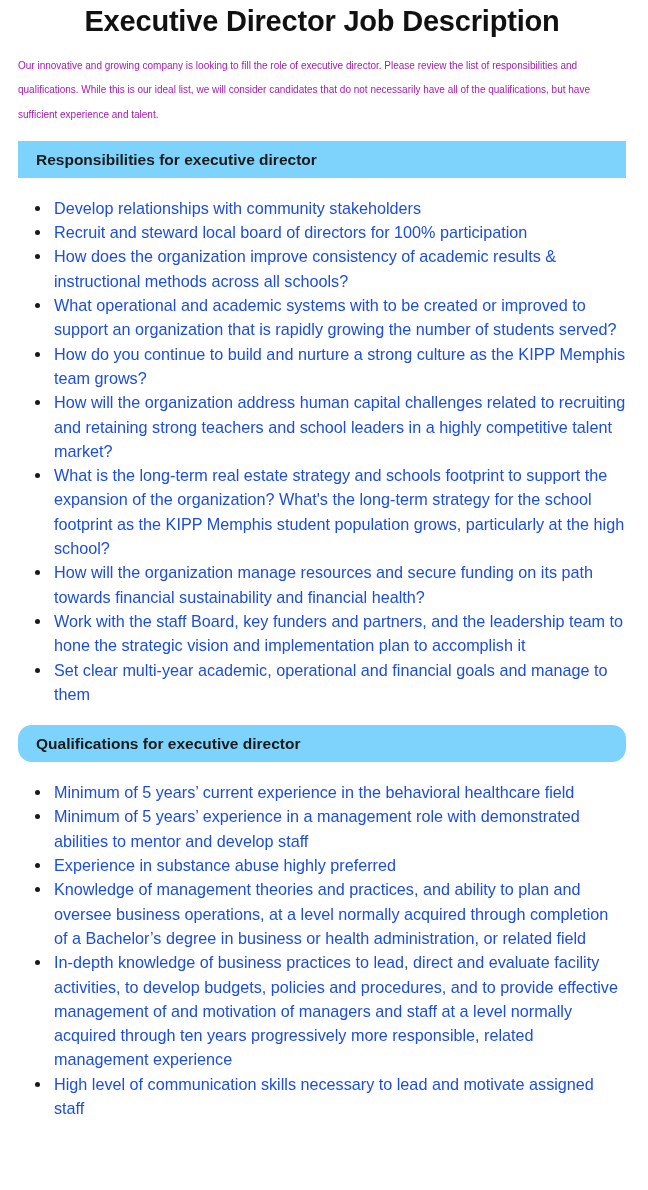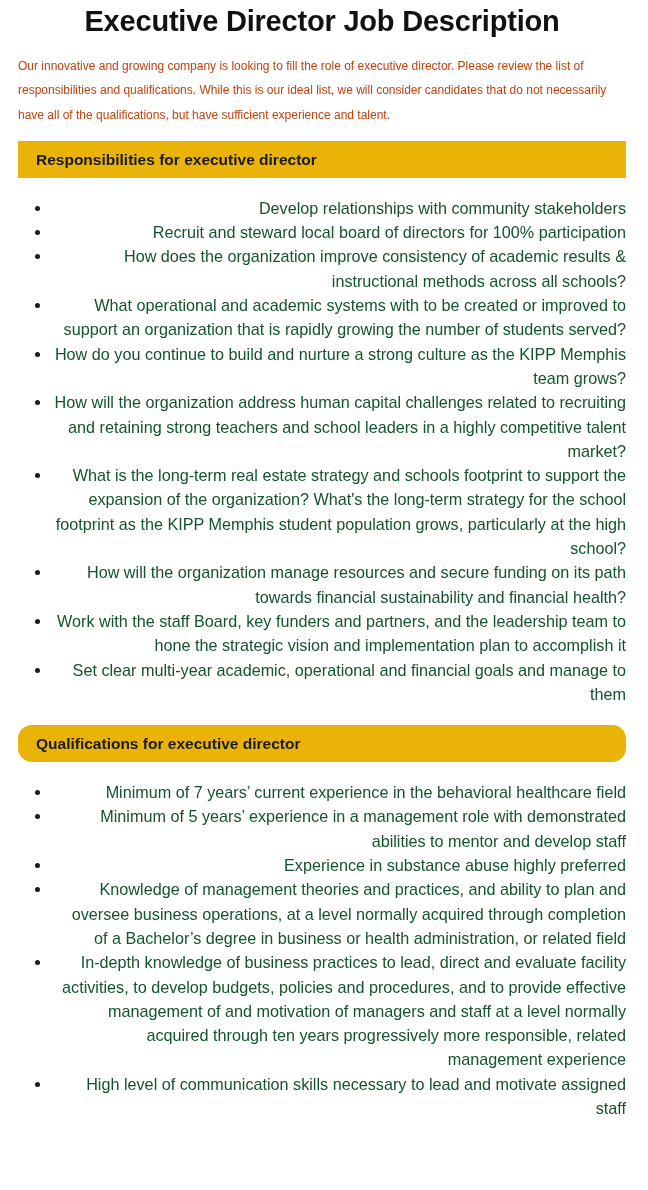--- a/index.html
+++ b/index.html
@@ -24,47 +24,46 @@
       padding-top: 2px;
       text-align: center;
       font-size: 29px;
       font-weight: bold;
       line-height: 38px;
       letter-spacing: -0.2px;
       color: #111111;
     }
     p.intro {
       margin: 14px 0 0 0;
-      font-size: 12px;
+      font-size: 10px;
       line-height: 24.3px;
-      color: #c2410c;
+      color: #a21caf;
     }
     .section-header {
       margin-top: 14px;
-      background: #eab308;
+      background: #7dd3fc;
       height: 37px;
       line-height: 37px;
       padding-left: 18px;
       font-size: 15.5px;
       font-weight: bold;
       color: #1a1a1a;
     }
     .section-header.second { margin-top: 19px; border-radius: 14px; }
     ul.items {
       list-style: none;
       margin: 18px 0 0 0;
       padding: 0;
     }
     ul.items li {
       position: relative;
       padding-left: 36px;
       font-size: 16.2px;
       line-height: 24.3px;
-      color: #14532d;
-      text-align: right;
+      color: #1d4ed8;
     }
     ul.items li .bullet {
       position: absolute;
       left: 17px;
       top: 10px;
       width: 5px;
       height: 5px;
       border-radius: 50%;
       background: #1a1a1a;
     }
@@ -85,20 +84,20 @@
     <li><span class="bullet"></span><span>How do you continue to build and nurture a strong culture as the KIPP Memphis team grows?</span></li>
     <li><span class="bullet"></span><span>How will the organization address human capital challenges related to recruiting and retaining strong teachers and school leaders in a highly competitive talent market?</span></li>
     <li><span class="bullet"></span><span>What is the long-term real estate strategy and schools footprint to support the expansion of the organization? What's the long-term strategy for the school footprint as the KIPP Memphis student population grows, particularly at the high school?</span></li>
     <li><span class="bullet"></span><span>How will the organization manage resources and secure funding on its path towards financial sustainability and financial health?</span></li>
     <li><span class="bullet"></span><span>Work with the staff Board, key funders and partners, and the leadership team to hone the strategic vision and implementation plan to accomplish it</span></li>
     <li><span class="bullet"></span><span>Set clear multi-year academic, operational and financial goals and manage to them</span></li>
   </ul>
 
   <div class="section-header second">Qualifications for executive director</div>
   <ul class="items">
-    <li><span class="bullet"></span><span>Minimum of 7 years’ current experience in the behavioral healthcare field</span></li>
+    <li><span class="bullet"></span><span>Minimum of 5 years’ current experience in the behavioral healthcare field</span></li>
     <li><span class="bullet"></span><span>Minimum of 5 years’ experience in a management role with demonstrated abilities to mentor and develop staff</span></li>
     <li><span class="bullet"></span><span>Experience in substance abuse highly preferred</span></li>
     <li><span class="bullet"></span><span>Knowledge of management theories and practices, and ability to plan and oversee business operations, at a level normally acquired through completion of a Bachelor’s degree in business or health administration, or related field</span></li>
     <li><span class="bullet"></span><span>In-depth knowledge of business practices to lead, direct and evaluate facility activities, to develop budgets, policies and procedures, and to provide effective management of and motivation of managers and staff at a level normally acquired through ten years progressively more responsible, related management experience</span></li>
     <li><span class="bullet"></span><span>High level of communication skills necessary to lead and motivate assigned staff</span></li>
   </ul>
 </div>
 
 </body></html>

